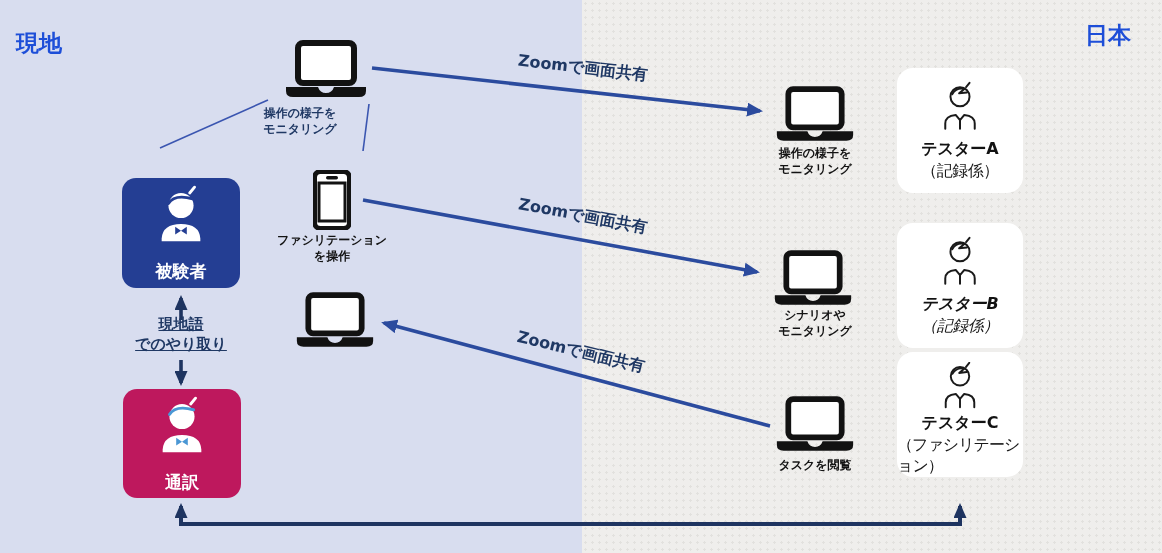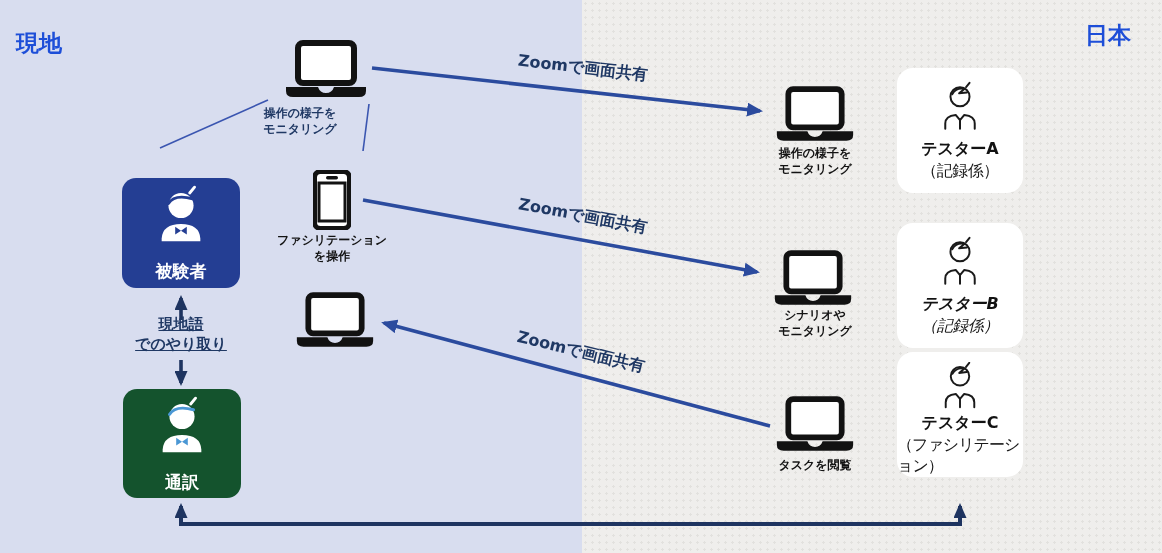--- a/index.html
+++ b/index.html
@@ -78,21 +78,21 @@
       <path d="M39,9 l5,-6" stroke="#fff" stroke-width="3" stroke-linecap="round"></path>
       <path d="M10,56 q1,-15 20,-15 q19,0 20,15 v3 H10 z" fill="#fff"></path>
       <path d="M30,48 l-6,-4 v8 z M30,48 l6,-4 v8 z" fill="#243E93"></path>
     </svg>
     <div class="p-label">被験者</div>
   </div>
 
   <div class="lbl channel-lbl" style="left:101px;top:315px;width:160px;">現地語
 でのやり取り</div>
 
-  <div class="person-box" style="left:123px;top:389px;height:109px;background:#14532d;">
+  <div class="person-box" style="left:123px;top:389px;height:109px;background:#be185d;">
     <svg width="58" height="74" viewBox="0 0 60 76" style="margin-top:6px;">
       <circle cx="30" cy="22" r="13" fill="#fff"></circle>
       <path d="M17,20 Q23,10 42,15" stroke="#4A97D4" stroke-width="3" fill="none" stroke-linecap="round"></path>
       <path d="M39,9 l5,-6" stroke="#fff" stroke-width="3" stroke-linecap="round"></path>
       <path d="M10,56 q1,-15 20,-15 q19,0 20,15 v3 H10 z" fill="#fff"></path>
       <path d="M30,48 l-6,-4 v8 z M30,48 l6,-4 v8 z" fill="#4A97D4"></path>
     </svg>
     <div class="p-label">通訳</div>
   </div>
 

